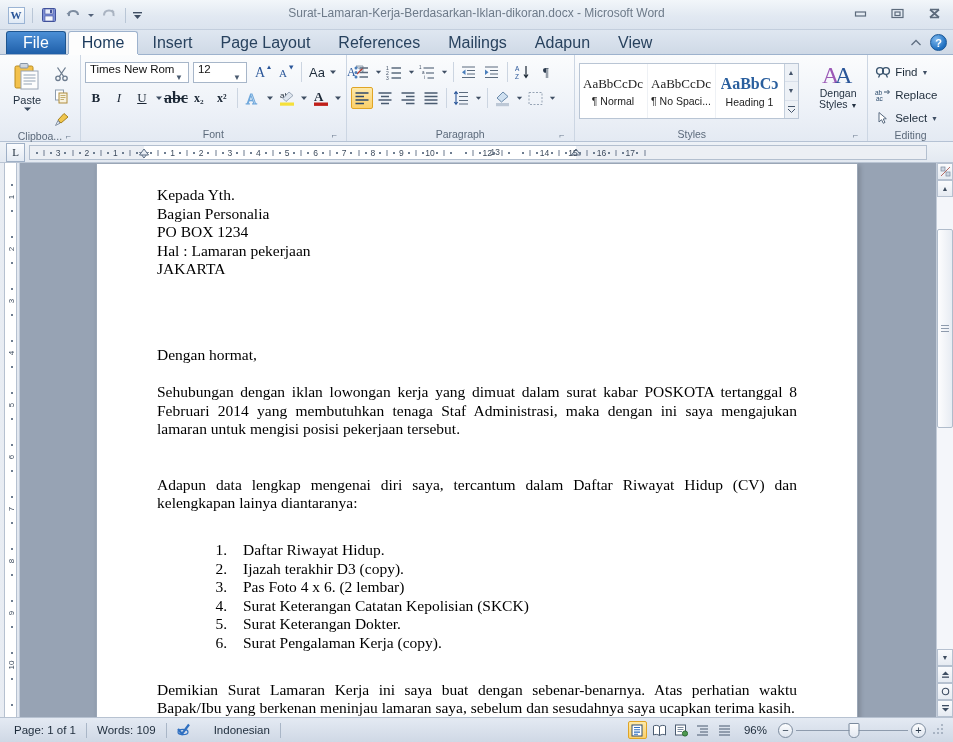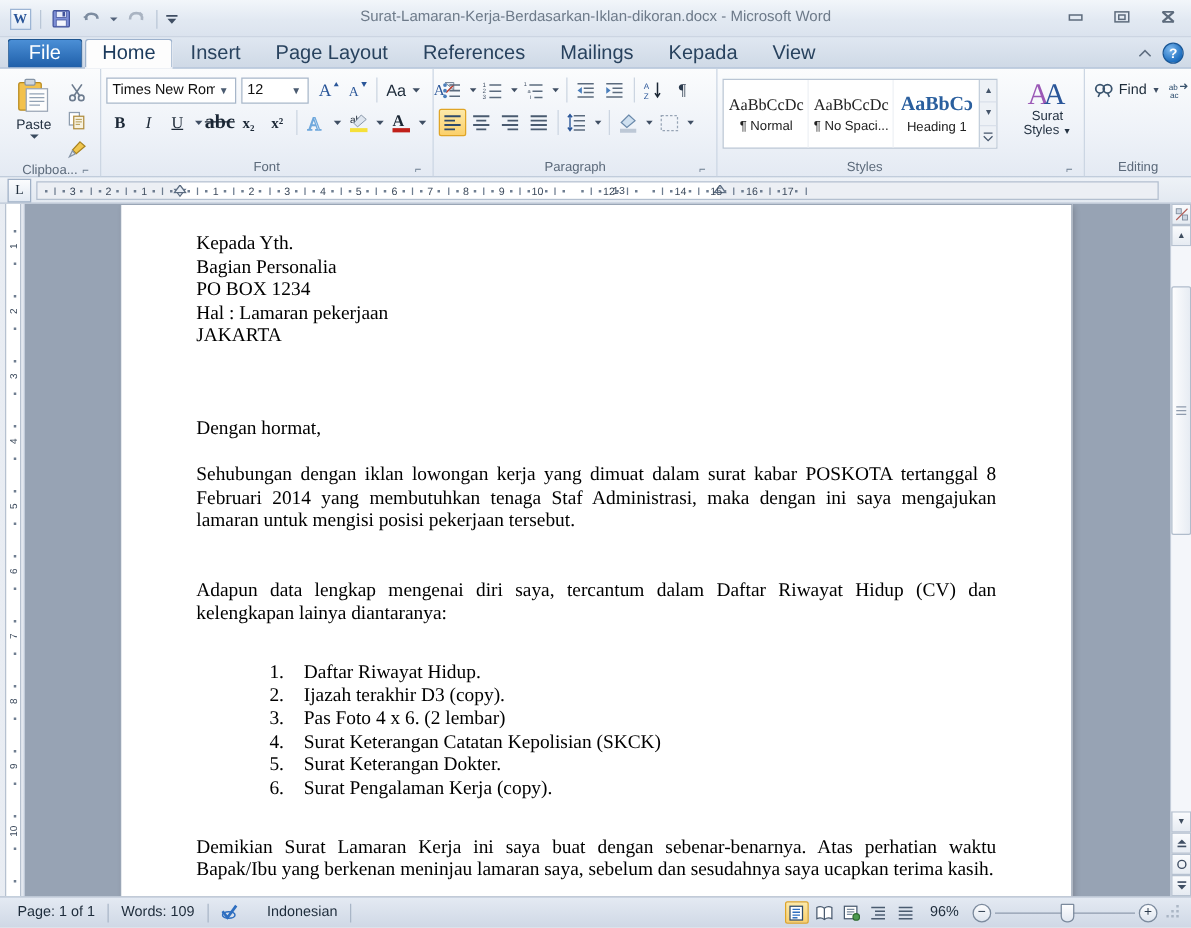--- a/index.html
+++ b/index.html
@@ -114,22 +114,22 @@
     width: 46px; display: flex; flex-direction: column; align-items: center;
     padding-top: 2px;
   }
   .clip-paste .lbl { font-size: 11px; color: #243242; margin-top: 1px; }
   .clip-side { display: flex; flex-direction: column; gap: 1px; padding-top: 3px; }
 
   
   .row { display: flex; align-items: center; gap: 1px; }
   .combo {
     height: 21px; border: 1px solid #a7b6c9; background: #fff;
-    display: flex; align-items: center; font-size: 11.5px; color: #111;
-    padding: 0 2px 0 4px; font-family: "Liberation Sans", sans-serif;
+    display: flex; font-size: 11.5px; color: #111;
+    padding: 0 2px 0 4px; font-family: "Liberation Sans", sans-serif; flex-direction: column;
   }
   .combo .cv { white-space: nowrap; overflow: hidden; }
   .combo .arr { margin-left: auto; padding: 0 3px; color: #4a5b70; font-size: 8px; }
   .vsep { width: 1px; height: 20px; background: #ccd5e1; margin: 0 3px; }
 
   
   .gallery {
     display: flex; border: 1px solid #b9c5d4; background: #fff;
     height: 56px; align-items: stretch;
   }
@@ -203,21 +203,21 @@
   .page {
     position: absolute; left: 76px; top: 0; width: 762px; min-height: 700px;
     background: #fff; border: 1px solid #9aa6b6;
     box-shadow: 2px 2px 5px rgba(0,0,0,.18);
   }
   .doc {
     padding: 22px 60px 0 60px;
     font-family: "Liberation Serif", serif;
     font-size: 15.5px; color: #000; line-height: 18.5px;
   }
-  .addr { margin-bottom: 0; }
+  .addr { margin-bottom: 12px; }
   .addr div { white-space: pre; }
   .p { text-align: justify; margin: 0; }
   .gap { height: 18.5px; }
   ol.docList {
     margin: 10px; padding-left: 64px; list-style: decimal;
   }
   ol.docList li { line-height: 18.5px; padding-left: 12px; }
 
   
   .vscroll {
@@ -343,21 +343,21 @@
     </div>
   </div>
 
   <div class="tabstrip">
     <div class="tab file">File</div>
     <div class="tab active">Home</div>
     <div class="tab">Insert</div>
     <div class="tab">Page Layout</div>
     <div class="tab">References</div>
     <div class="tab">Mailings</div>
-    <div class="tab">Kepada</div>
+    <div class="tab">Adapun</div>
     <div class="tab">View</div>
 
     <div class="tabright">
       <div>
         <svg class="svgico" width="14" height="12" viewBox="0 0 14 12">
           <path d="M2.5 8 L7 3.5 L11.5 8" fill="none" stroke="#5f6e80" stroke-width="1.3"></path>
         </svg>
       </div>
       <div class="helpbtn">?</div>
     </div>
@@ -710,34 +710,34 @@
       </div>
     </div>
 
     <div class="group" style="width:58px;border-left:none">
       <div class="group-body" style="padding-top:3px;">
         <div class="chg">
           <svg class="svgico" width="32" height="26" viewBox="0 0 32 26">
             <text x="0" y="21" font-family="Liberation Serif, serif" font-size="24" fill="#9b59b6">A</text>
             <text x="13" y="21" font-family="Liberation Serif, serif" font-size="24" fill="#2a5699">A</text>
           </svg>
-          <div class="lbl">Surat</div>
+          <div class="lbl">Dengan</div>
           <div class="lbl">
             <span>Styles</span>
             <span style="font-size:7px">▼</span>
           </div>
         </div>
       </div>
       <div class="group-label">
         <span class="dlg">⌐</span>
       </div>
     </div>
 
     <div class="group" style="width:86px">
-      <div class="group-body" style="gap:1px;padding-top:4px;">
+      <div class="group-body" style="flex-direction:column;gap:1px;padding-top:4px;">
         <div class="editrow">
           <svg class="svgico" width="16" height="14" viewBox="0 0 16 14">
             <circle cx="5" cy="6" r="3.4" fill="none" stroke="#3a546e" stroke-width="1.4"></circle>
             <circle cx="11" cy="6" r="3.4" fill="none" stroke="#3a546e" stroke-width="1.4"></circle>
             <path d="M5 9.4 L3.5 12.5 M11 9.4 L12.5 12.5" stroke="#3a546e" stroke-width="1.3"></path>
           </svg>
           <span>Find</span>
           <span style="font-size:7px;color:#3f4e63">▼</span>
         </div>
         <div class="editrow">

